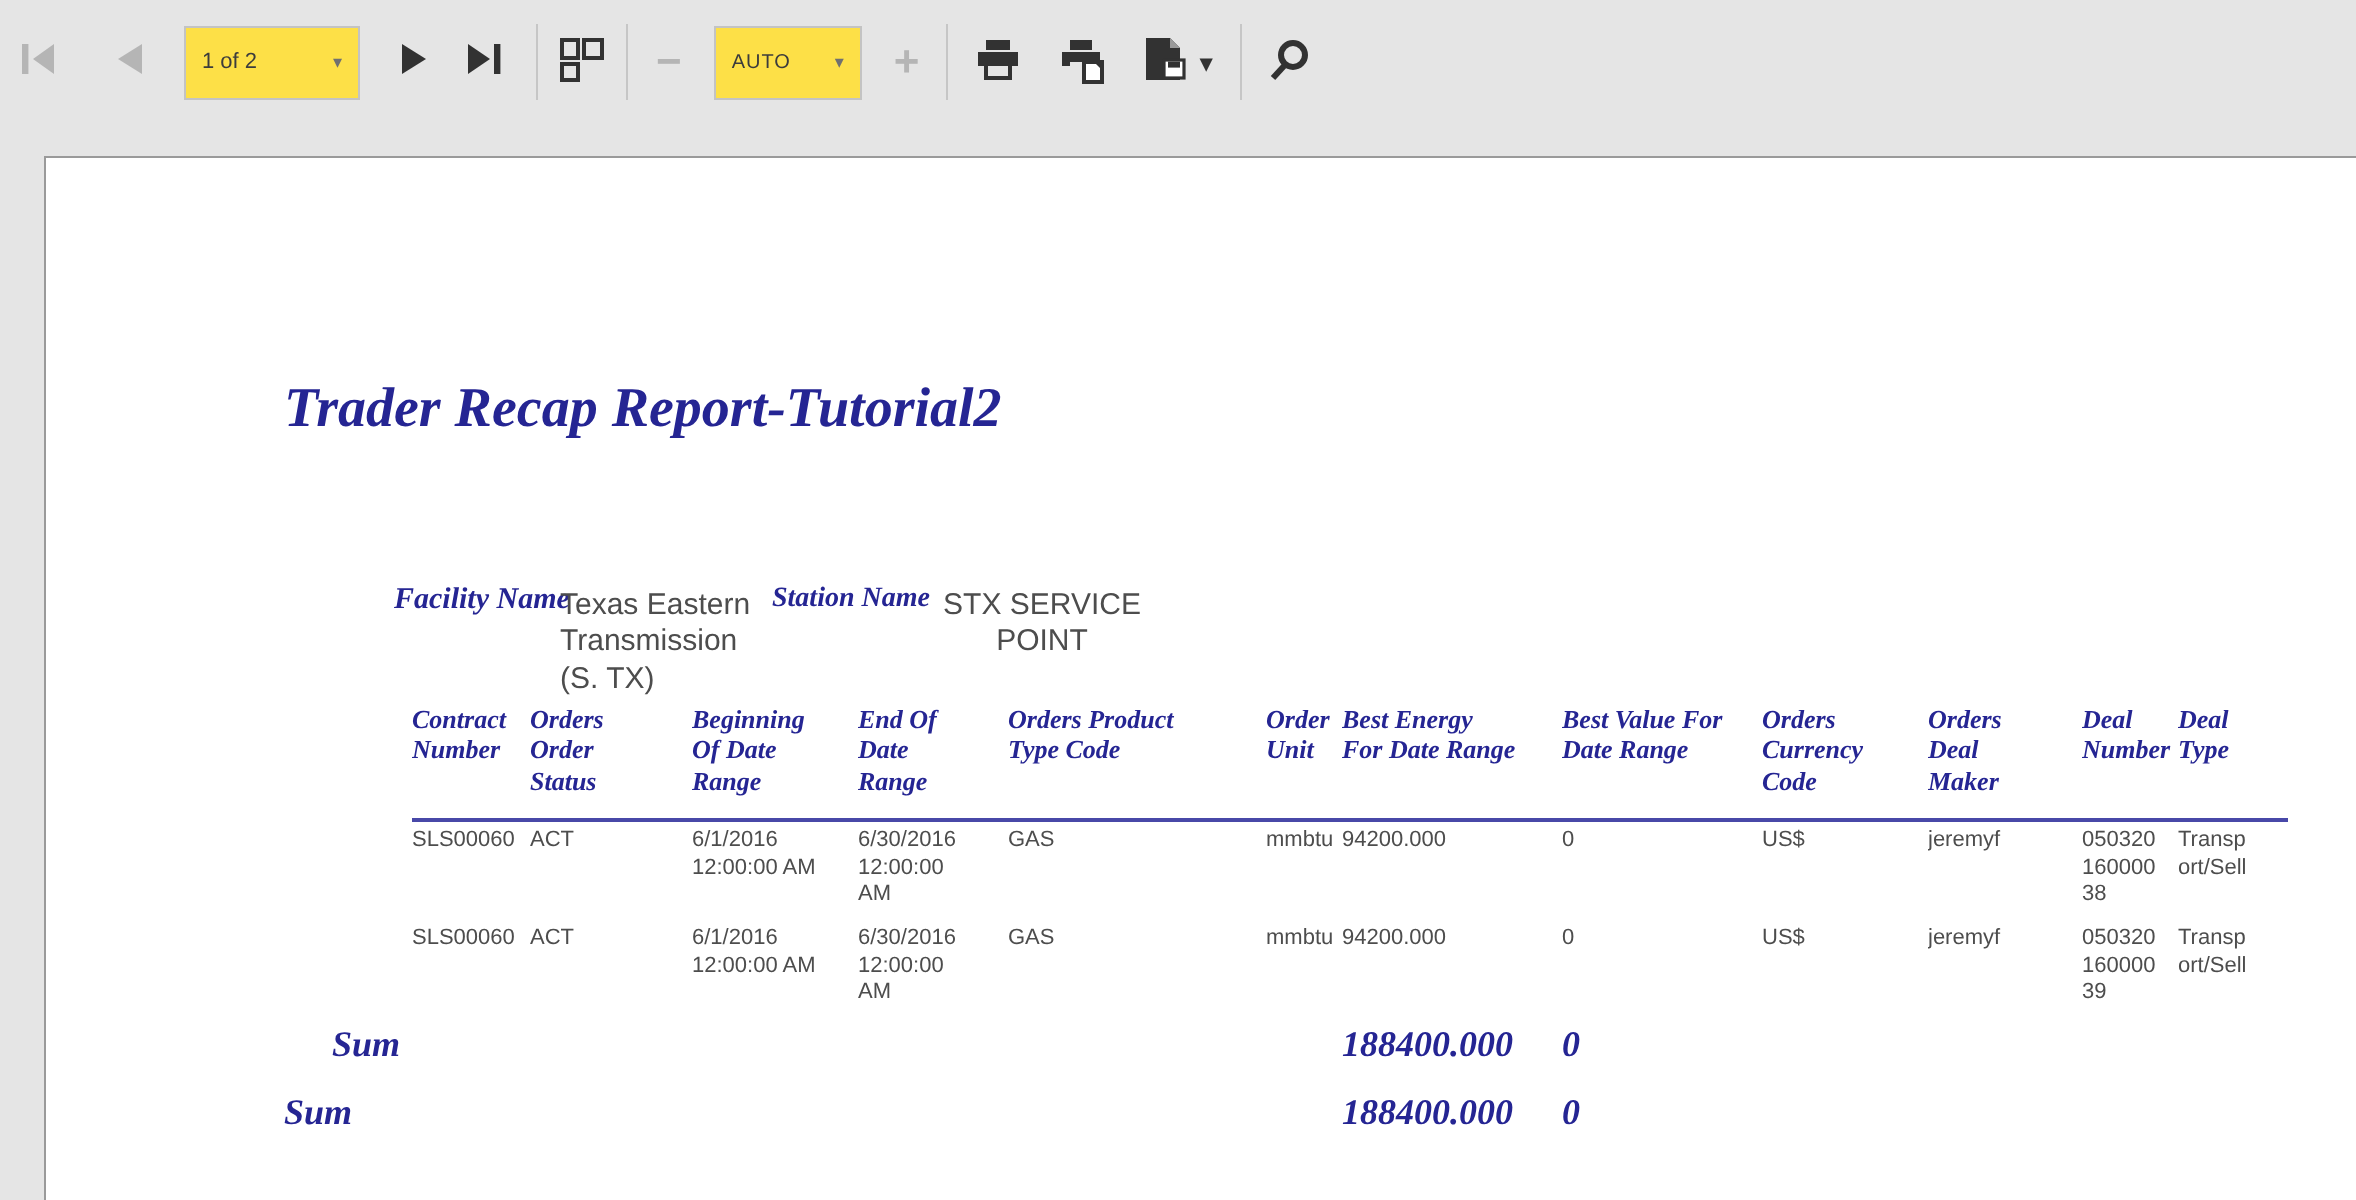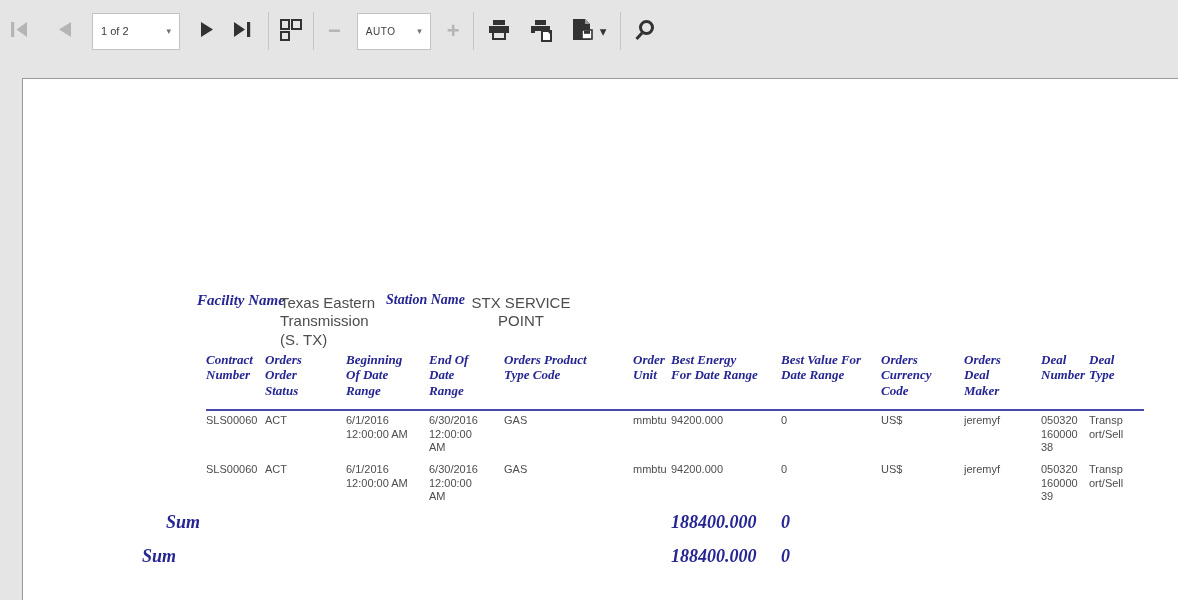--- a/index.html
+++ b/index.html
@@ -2,21 +2,21 @@
 <html><head>
 <meta charset="utf-8">
 <style>
   * { margin: 0; padding: 0; box-sizing: border-box; }
   html, body { width: 1178px; height: 600px; overflow: hidden; background: #e5e5e5; font-family: "Liberation Sans", "DejaVu Sans", sans-serif; }
 
   
   .toolbar { display: flex; align-items: center; height: 62px; padding-left: 10px; background: #e5e5e5; }
   .tbtn { display: flex; align-items: center; justify-content: center; border: none; background: transparent; padding: 0; cursor: pointer; }
   .tsep { width: 1px; height: 38px; background: #c6c6c6; }
-  .dropbox { display: flex; align-items: center; justify-content: space-between; background: #ffffff; border: 1px solid #c3c3c3; height: 37px; padding: 0 8px; }
+  .dropbox { display: flex; align-items: center; justify-content: space-between; background: #fde047; border: 1px solid #c3c3c3; height: 37px; padding: 0 8px; }
   .dropbox .val { font-size: 11px; color: #3c3c3c; }
   .dropbox .caret { font-size: 9px; color: #707070; margin-left: 10px; }
   .icon-dis { color: #b5b5b5; }
   .glyph { font-size: 22px; font-weight: bold; line-height: 1; }
 
   
   .page { position: absolute; left: 22px; top: 78px; width: 1400px; height: 900px; background: #ffffff; border: 1px solid #9a9a9a; }
   .navy { color: #252593; font-family: "Liberation Serif", "DejaVu Serif", serif; font-weight: bold; font-style: italic; }
   .gray-val { color: #4d4d4d; font-size: 15px; line-height: 1.22; }
 
@@ -128,20 +128,21 @@
   <button class="tbtn" style="margin-left:13px">
     <span><svg width="22" height="22" viewBox="0 0 22 22" fill="none" stroke="#323232" stroke-width="3">
           <circle cx="12.5" cy="8.5" r="6"></circle>
           <line x1="8" y1="14" x2="2.5" y2="20"></line>
         </svg></span>
   </button>
 </div>
 
 <div class="page">
 
+  <div class="report-title navy">Trader Recap Report-Tutorial2</div>
 
 
   <div class="fac-row">
     <span class="navy fac-label">Facility Name</span>
     <span class="gray-val fac-value">Texas Eastern Transmission (S. TX)</span>
     <span class="navy sta-label">Station Name</span>
     <span class="gray-val sta-value">STX SERVICE POINT</span>
   </div>
 
   <div class="tbl-wrap">

